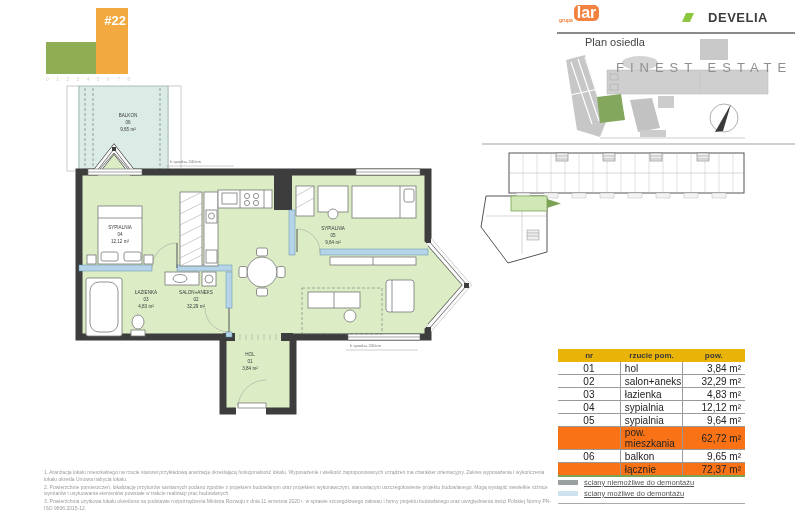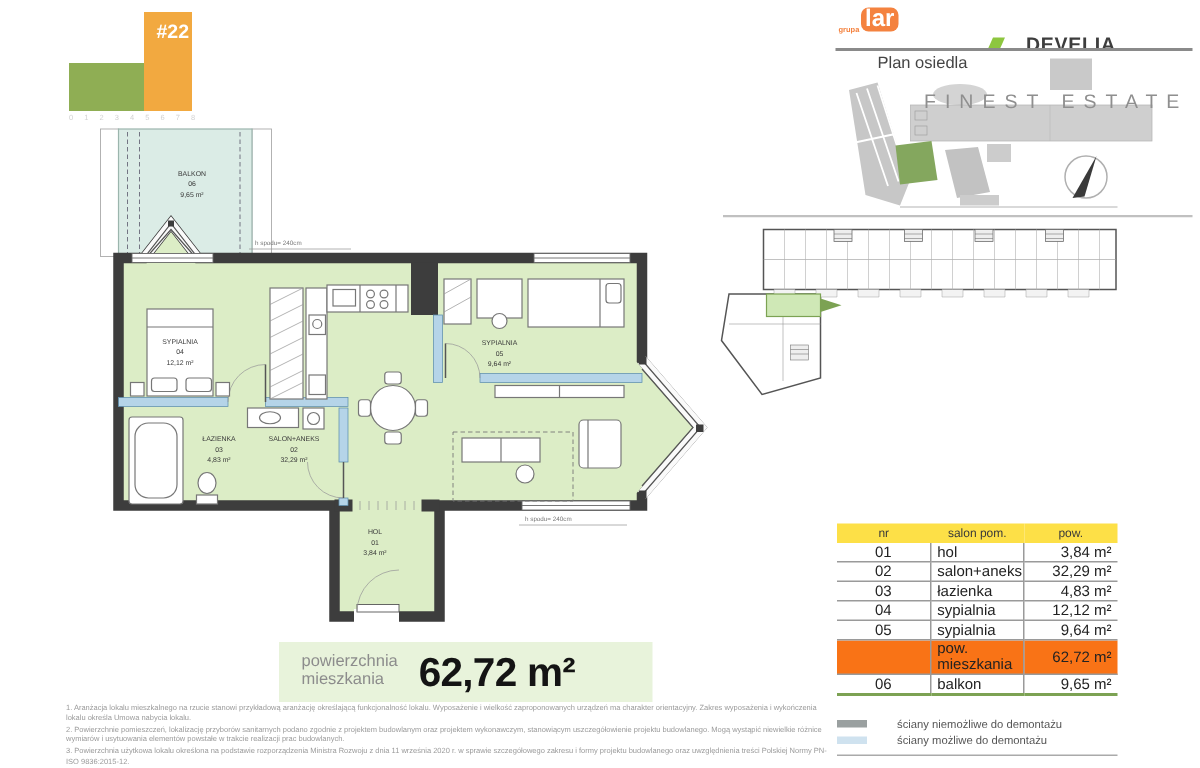--- a/index.html
+++ b/index.html
@@ -17,51 +17,51 @@
   .logo-unit{left:94px;top:13px;width:32px;text-align:right;color:#fff;font-weight:bold;
              font-size:13px;}
   .logo-scale{left:46px;top:76px;width:92px;font-size:5px;color:#d2d2d2;letter-spacing:3px;
               white-space:nowrap;overflow:hidden;}
 
   
   .grupa-txt{left:559px;top:17px;font-size:5px;color:#f4823f;font-weight:bold;}
   .lar-box{left:574px;top:5px;width:25px;height:16px;background:#f4823f;border-radius:5px;
            display:flex;align-items:center;justify-content:center;color:#fff;font-weight:bold;
            font-size:16px;}
-  .develia{left:660px;top:22px;width:132px;display:flex;align-items:center;justify-content:flex-start;gap:16px;}
+  .develia{left:660px;top:10px;width:132px;display:flex;align-items:center;justify-content:center;gap:16px;}
   .develia-glyph{width:8px;height:9px;background:#8dc63f;transform:skewX(-24deg);}
   .develia-txt{font-size:13px;font-weight:bold;color:#3d3d3d;letter-spacing:0.5px;}
   .hdr-rule{left:557px;top:32px;width:238px;height:2px;background:#8a8a8a;}
   .plan-title{left:585px;top:36px;font-size:11px;color:#444;}
 
   
   .badge{left:186px;top:428px;width:249px;height:40px;background:#e8f3db;
          display:flex;align-items:center;}
   .badge-label{margin-left:15px;font-size:11px;line-height:1.08;color:#8c8c8c;}
   .badge-value{margin-left:14px;font-size:27px;font-weight:800;color:#141414;letter-spacing:-0.5px;}
 
   
   .footnotes{left:44px;top:469px;width:508px;font-size:5px;line-height:1.35;color:#9a9a9a;}
   .footnotes div{margin-bottom:1px;}
 
   
   .rtable{left:558px;top:349px;width:187px;border-collapse:collapse;table-layout:fixed;}
-  .rtable th{background:#fde047;color:#3a3a3a;font-size:8px;font-weight:normal;
+  .rtable th{background:#eab308;color:#3a3a3a;font-size:8px;font-weight:bold;
              padding:2px 3px;border:none;}
   .rtable td{font-size:10px;color:#222;height:12px;padding:0 4px;
              border-bottom:1px solid #9a9a9a;background:#fff;}
   .rtable td.c-nr{text-align:center;border-right:1px solid #9a9a9a;width:28px;}
   .rtable td.c-name{text-align:left;border-right:1px solid #9a9a9a;width:95px;}
   .rtable td.c-area{text-align:right;width:56px;}
   .rtable tr.hl td{background:#f97316;}
   .rtable tr:last-child td{border-bottom:2px solid #7ca253;}
 
   
   .legend{left:558px;top:478px;width:190px;font-size:7.5px;color:#555;}
-  .legend-row{display:flex;align-items:center;gap:20px;margin-bottom:2px;}
+  .legend-row{display:flex;align-items:center;gap:6px;margin-bottom:2px;text-decoration:underline;}
   .sw{width:20px;height:5px;}
   .sw1{background:#9aa0a0;}
   .sw2{background:#cfe2ef;}
   .legend-rule{left:558px;top:503px;width:187px;height:1px;background:#aaa;}
 </style>
 </head>
 <body>
 
 <div id="page">
 
@@ -287,40 +287,33 @@
     </g>
 
     <g>
       <text class="an" x="170" y="163">h spodu= 240cm</text>
       <line x1="166" y1="166" x2="234" y2="166" stroke="#999" stroke-width="0.5"></line>
       <text class="an" x="350" y="347">h spodu= 240cm</text>
       <line x1="346" y1="350" x2="418" y2="350" stroke="#999" stroke-width="0.5"></line>
     </g>
   </svg>
 
-  <div class="abs badge">
-    <div class="badge-label">
-      <div>powierzchnia</div>
-      <div>mieszkania</div>
-    </div>
-    <div class="badge-value">62,72 m²</div>
-  </div>
 
   <div class="abs footnotes">
     <div>1. Aranżacja lokalu mieszkalnego na rzucie stanowi przykładową aranżację określającą funkcjonalność lokalu. Wyposażenie i wielkość zaproponowanych urządzeń ma charakter orientacyjny. Zakres wyposażenia i wykończenia lokalu określa Umowa nabycia lokalu.</div>
     <div>2. Powierzchnie pomieszczeń, lokalizację przyborów sanitarnych podano zgodnie z projektem budowlanym oraz projektem wykonawczym, stanowiącym uszczegółowienie projektu budowlanego. Mogą wystąpić niewielkie różnice wymiarów i usytuowania elementów powstałe w trakcie realizacji prac budowlanych.</div>
     <div>3. Powierzchnia użytkowa lokalu określona na podstawie rozporządzenia Ministra Rozwoju z dnia 11 września 2020 r. w sprawie szczegółowego zakresu i formy projektu budowlanego oraz uwzględnienia treści Polskiej Normy PN-ISO 9836:2015-12.</div>
 
   </div>
 
   <table class="abs rtable">
     <thead>
       <tr>
         <th>nr</th>
-        <th>salon pom.</th>
+        <th>rzucie pom.</th>
         <th>pow.</th>
       </tr>
     </thead>
     <tbody>
       <tr>
         <td class="c-nr">01</td>
         <td class="c-name">hol</td>
         <td class="c-area">3,84 m²</td>
       </tr>
       <tr>
@@ -345,20 +338,25 @@
       </tr>
       <tr class="hl">
         <td class="c-nr"></td>
         <td class="c-name">pow. mieszkania</td>
         <td class="c-area">62,72 m²</td>
       </tr>
       <tr>
         <td class="c-nr">06</td>
         <td class="c-name">balkon</td>
         <td class="c-area">9,65 m²</td>
+      </tr>
+      <tr class="hl">
+        <td class="c-nr"></td>
+        <td class="c-name">łącznie</td>
+        <td class="c-area">72,37 m²</td>
       </tr>
     </tbody>
   </table>
 
   <div class="abs legend">
     <div class="legend-row">
       <span class="sw sw1"></span>
       <span>ściany niemożliwe do demontażu</span>
     </div>
     <div class="legend-row">

